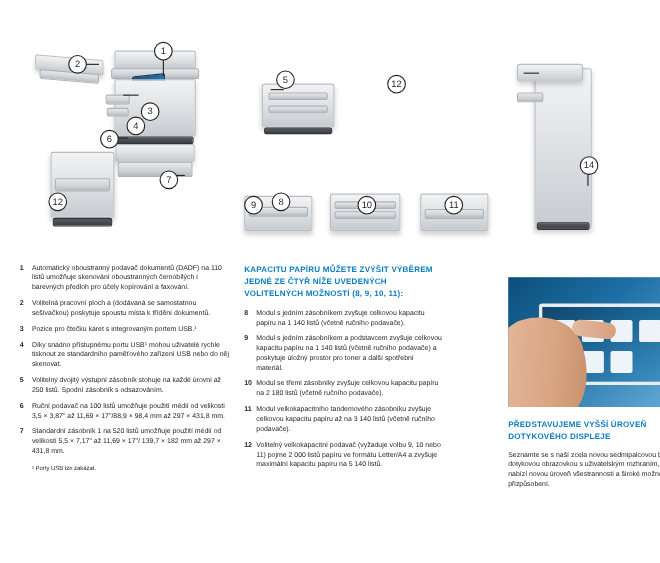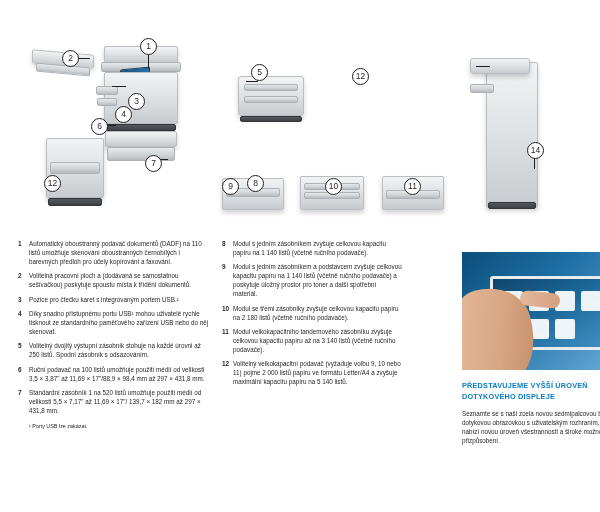--- a/index.html
+++ b/index.html
@@ -193,20 +193,21 @@
 
   <div class="item">
     <span class="num">7</span>
     <p>Standardní zásobník 1 na 520 listů umožňuje použití médií od velikosti 5,5 × 7,17" až 11,69 × 17"/ 139,7 × 182 mm až 297 × 431,8 mm.</p>
   </div>
 
   <div class="footnote">¹ Porty USB lze zakázat.</div>
 </div>
 
 <div class="mid-col">
+  <p class="mid-head">KAPACITU PAPÍRU MŮŽETE ZVÝŠIT VÝBĚREM JEDNÉ ZE ČTYŘ NÍŽE UVEDENÝCH VOLITELNÝCH MOŽNOSTÍ (8, 9, 10, 11):</p>
 
   <div class="item">
     <span class="num">8</span>
     <p>Modul s jedním zásobníkem zvyšuje celkovou kapacitu papíru na 1 140 listů (včetně ručního podavače).</p>
   </div>
 
   <div class="item">
     <span class="num">9</span>
     <p>Modul s jedním zásobníkem a podstavcem zvyšuje celkovou kapacitu papíru na 1 140 listů (včetně ručního podavače) a poskytuje úložný prostor pro toner a další spotřební materiál.</p>
   </div>

